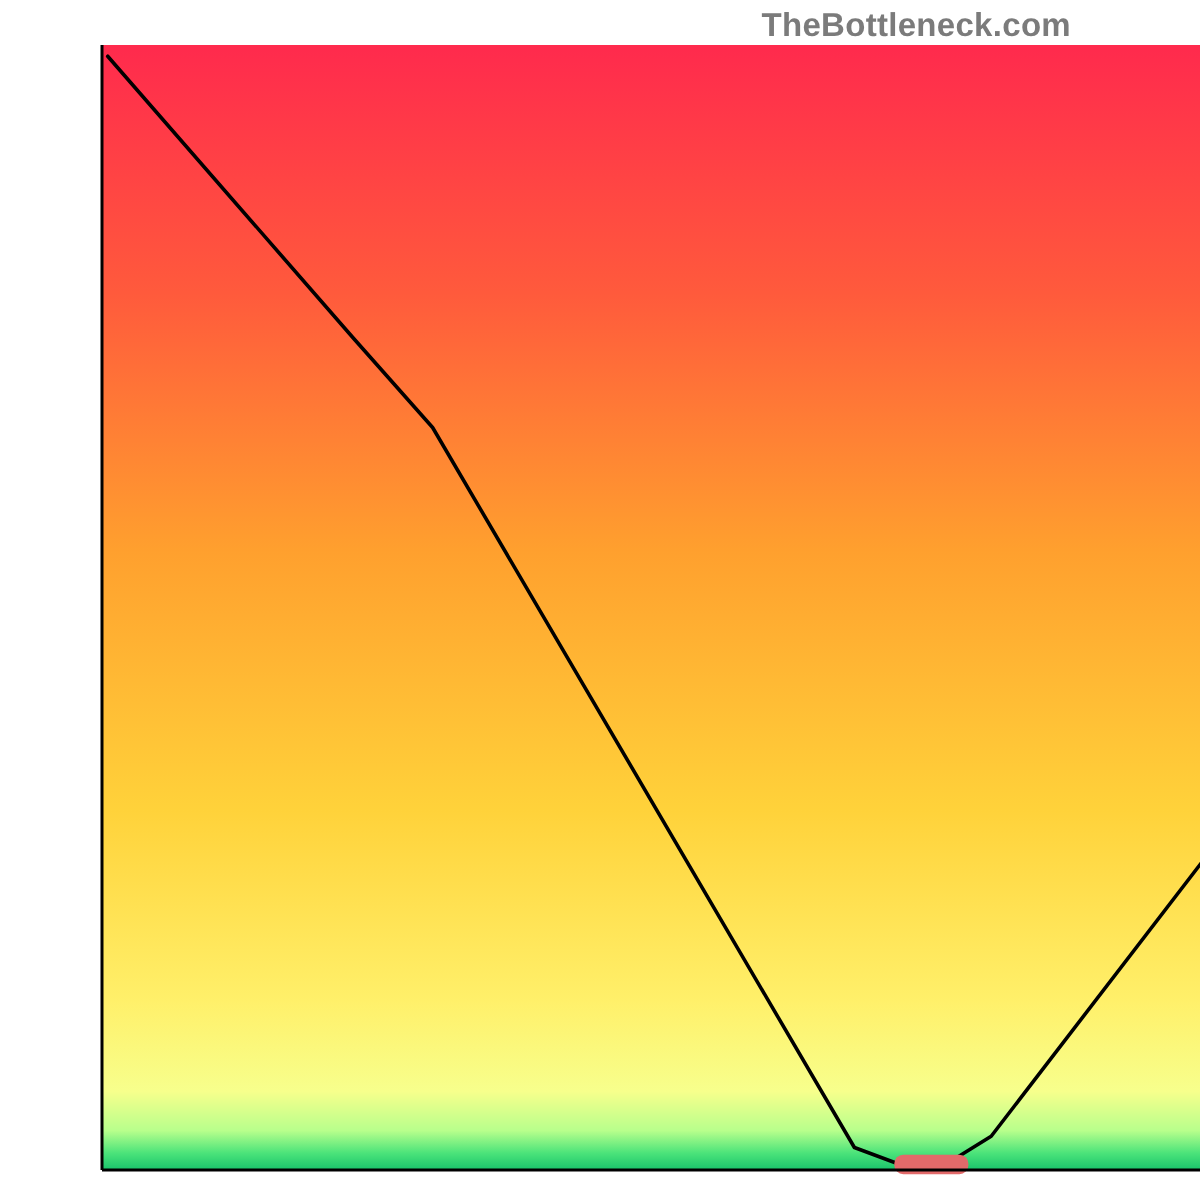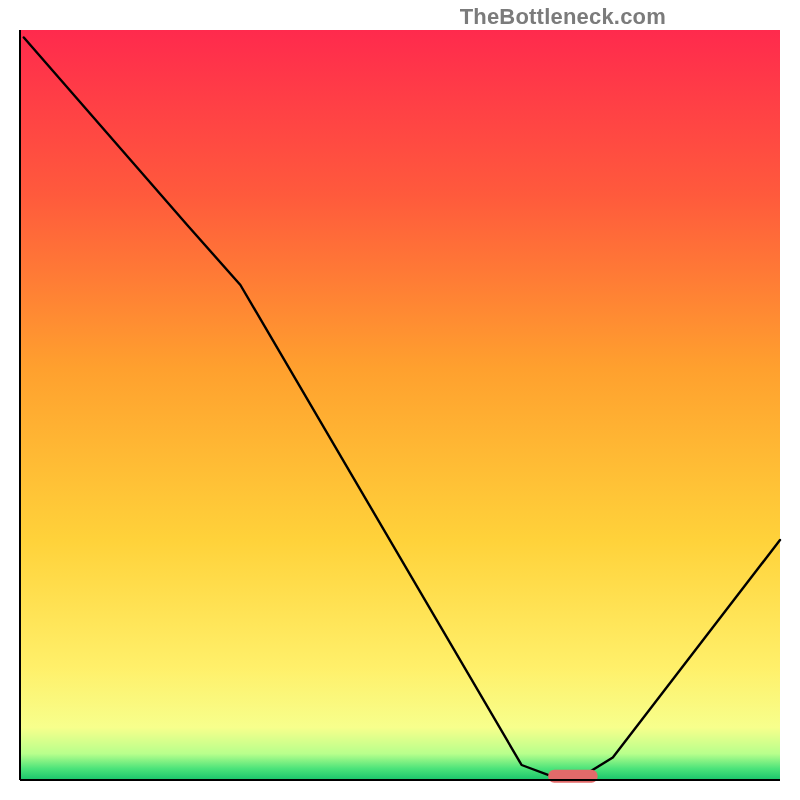--- a/index.html
+++ b/index.html
@@ -7,20 +7,21 @@
     padding: 0;
     width: 800px;
     height: 800px;
     background: #ffffff;
     overflow: hidden;
   }
   .container {
     position: relative;
     width: 676px;
     height: 800px;
+    margin-left: 48px;
   }
   .watermark {
     position: absolute;
     top: 4px;
     right: 10px;
     font-family: Arial, Helvetica, sans-serif;
     font-size: 22px;
     font-weight: 600;
     color: #7b7b7b;
     letter-spacing: 0.2px;

